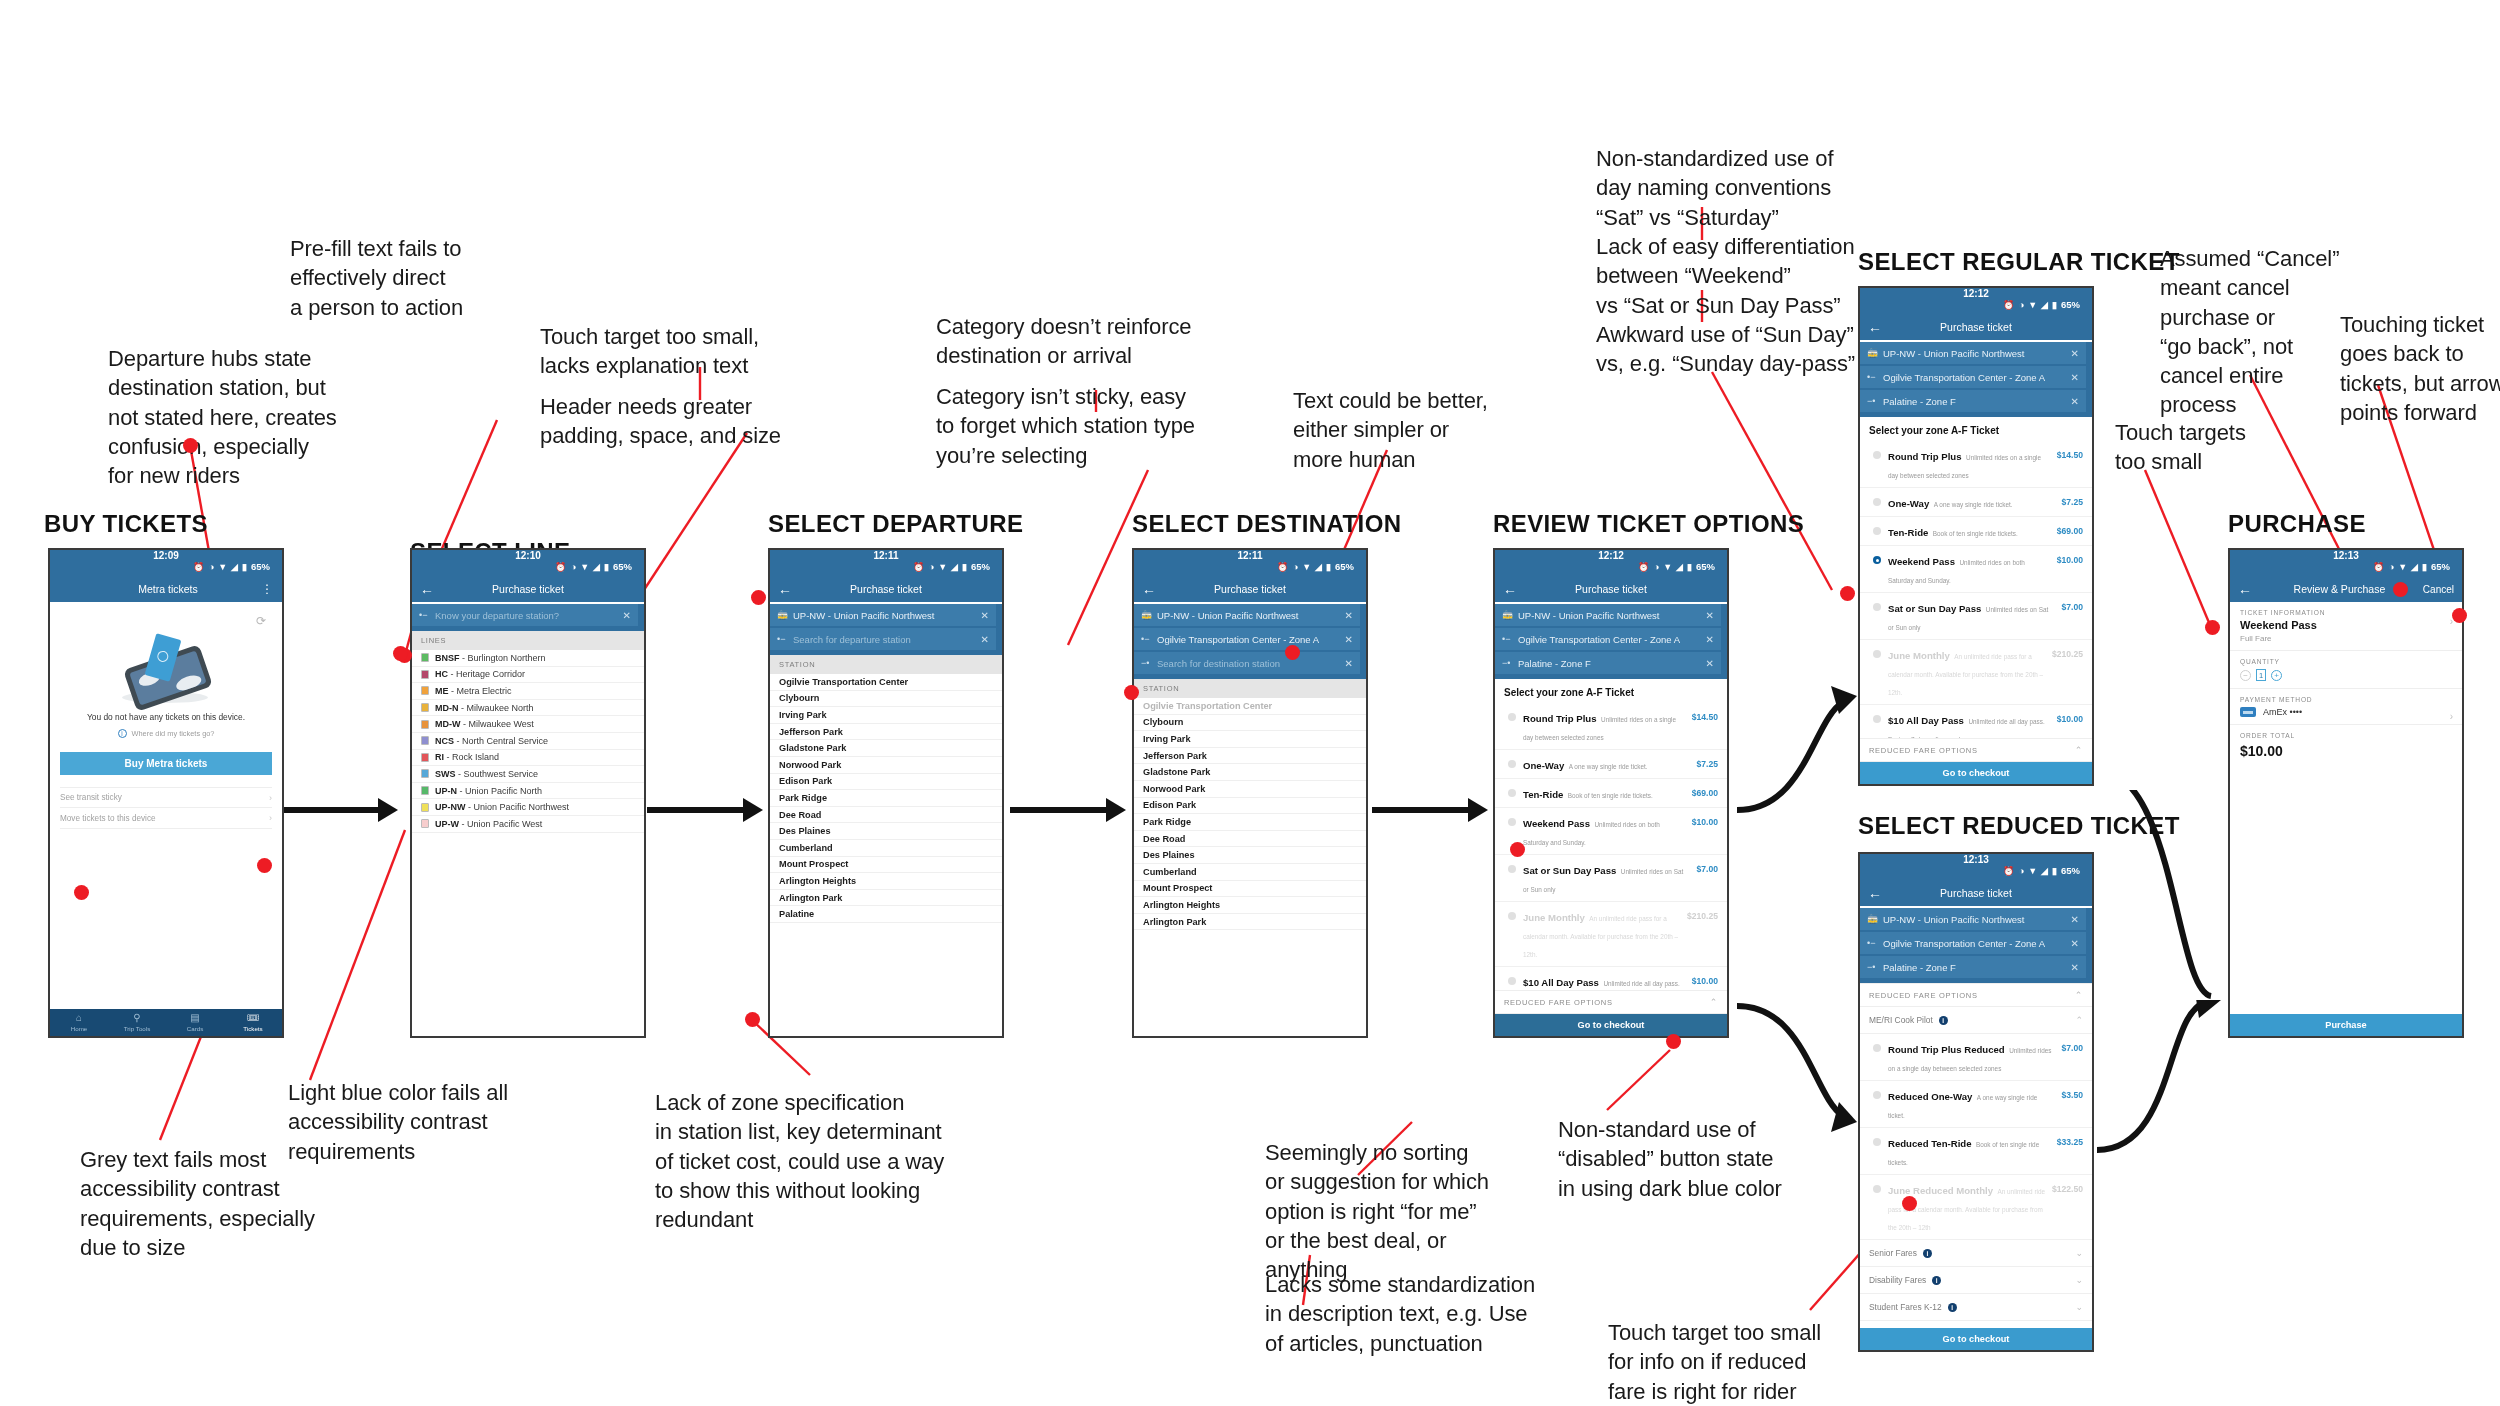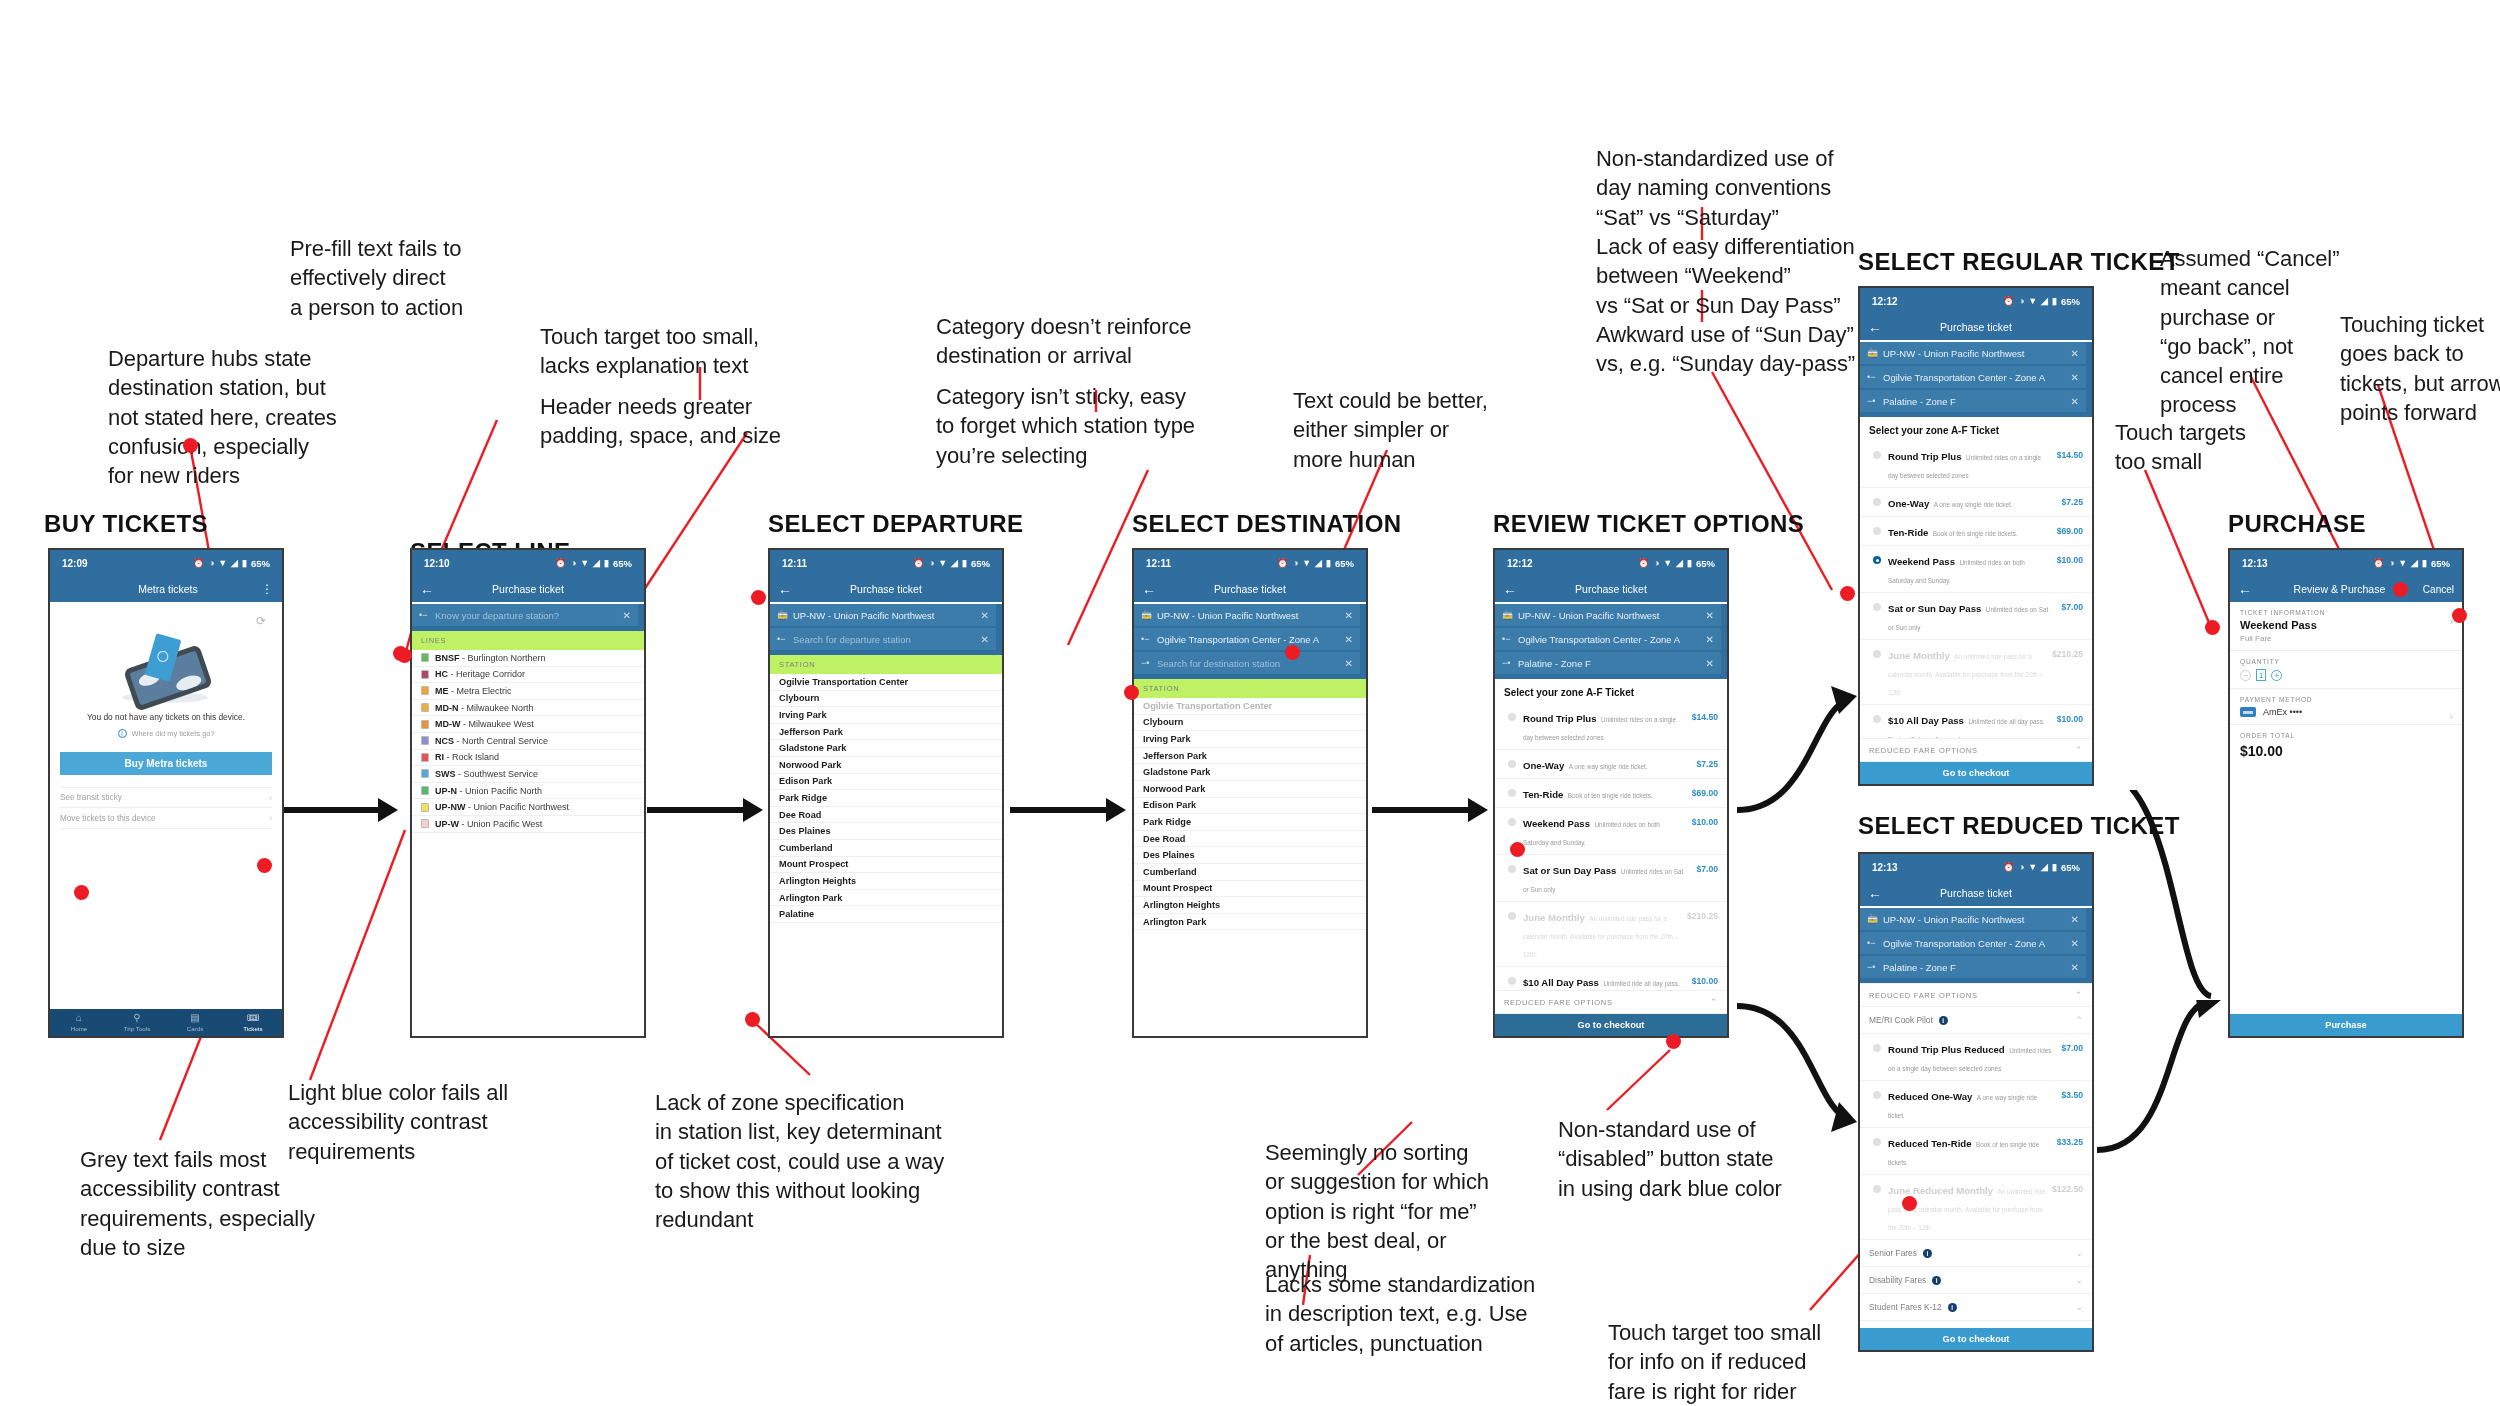--- a/index.html
+++ b/index.html
@@ -21,21 +21,21 @@
     letter-spacing: 0.4px; color: #111; }
 
   
   .phone { position: absolute; background: #fff; border: 2px solid #3a3a3a;
     overflow: hidden; }
   .phone.w { width: 236px; }
 
   
   .statusbar { height: 26px; background: #2f6e9e; color: #fff;
     display: flex; align-items: center; padding: 0 12px;
-    font-size: 10px; font-weight: bold; position: relative; }
+    font-size: 10px; font-weight: bold; position: relative; flex-direction: column; }
   .statusbar .clock { flex: 0 0 auto; }
   .statusbar .sysicons { margin-left: auto; display: flex; align-items: center;
     gap: 4px; font-size: 9px; }
   .statusbar .sysicons .batt { font-weight: bold; font-size: 9.5px; }
 
   
   .appbar { height: 26px; background: #2f6e9e; color: #fff;
     display: flex; align-items: center; padding: 0 8px;
     font-size: 10.5px; position: relative; }
   .appbar .bk { width: 18px; font-size: 14px; line-height: 1; }
@@ -48,21 +48,21 @@
   .chipwrap { background: #2f6e9e; padding: 0 0 3px 0; }
   .chip { height: 22px; margin: 2px 6px 2px 0; display: flex; align-items: center;
     background: #3c7cab; color: #e8f1f8; font-size: 9.5px; padding: 0 7px; }
   .chip .lico { width: 16px; font-size: 9px; color: #cfe2ef; flex: 0 0 16px; }
   .chip .ltxt { flex: 1; white-space: nowrap; overflow: hidden;
     text-overflow: ellipsis; }
   .chip .lx { font-size: 10px; opacity: .85; padding-left: 4px; }
   .chip.ph .ltxt { color: #9dc0d8; }
 
   
-  .sect { background: #bef264; color: #7d7d7d; font-size: 7.5px;
+  .sect { background: #e5e5e5; color: #7d7d7d; font-size: 7.5px;
     letter-spacing: 0.7px; padding: 5px 9px; font-weight: normal; }
 
   
   .row { display: flex; align-items: center; padding: 0 9px;
     border-bottom: 1px solid #efefef; height: 16.6px; font-size: 9px; }
   .row .sq { width: 8px; height: 9px; border: 1px solid #bbb; margin-right: 6px;
     flex: 0 0 8px; border-radius: 1px; }
   .row .code { font-weight: bold; color: #222; }
   .row .nm { color: #3a3a3a; }
   .srow { padding: 0 9px; border-bottom: 1px solid #efefef; height: 16.6px;

